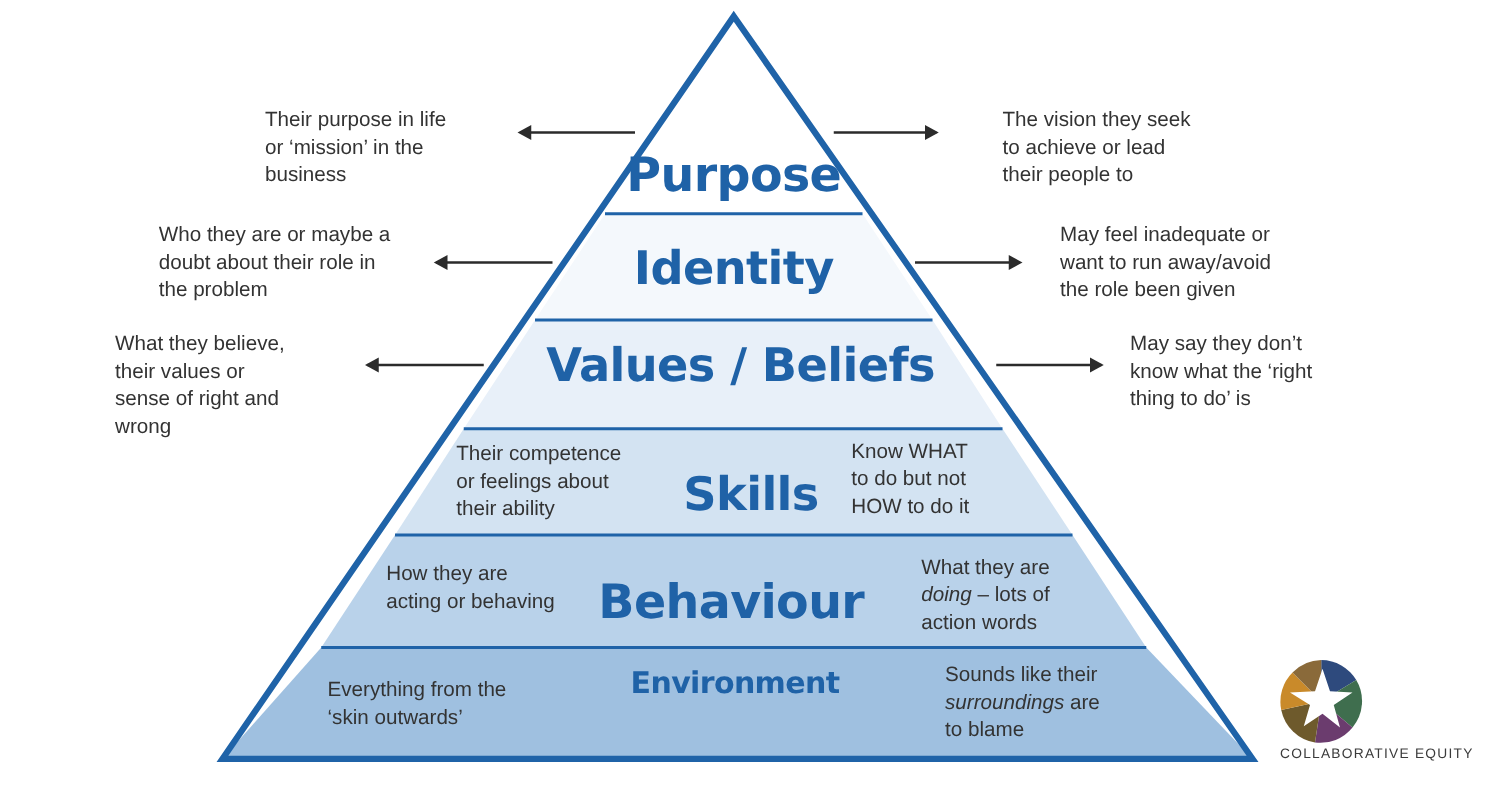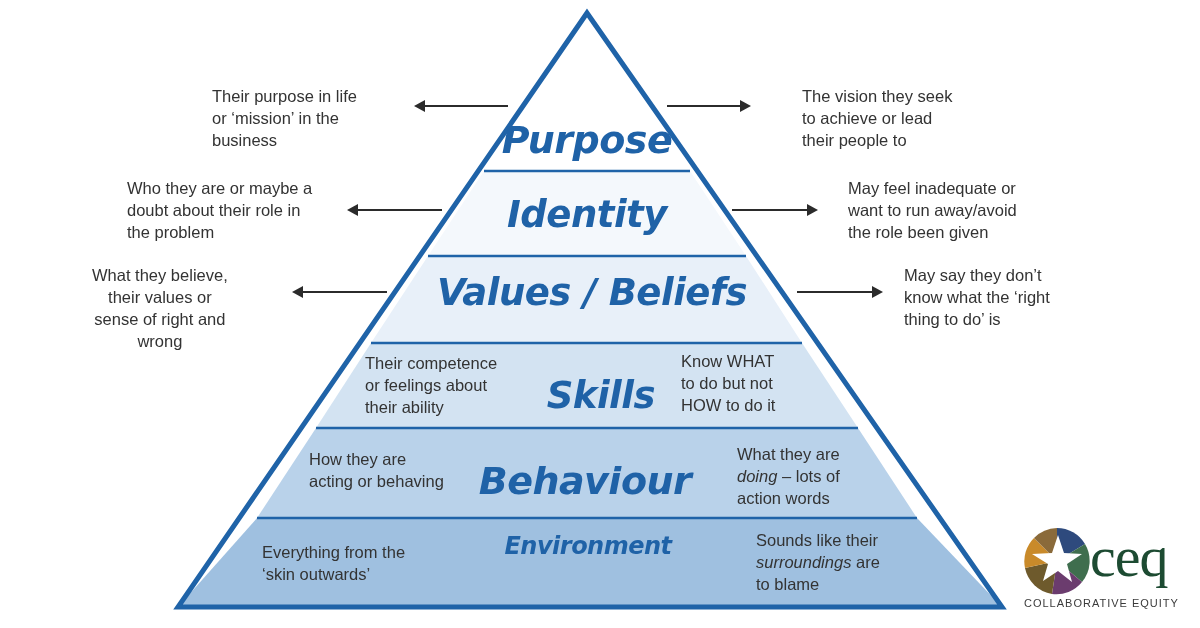--- a/index.html
+++ b/index.html
@@ -1,20 +1,20 @@
 <!DOCTYPE html>
 <html><head>
 <meta charset="utf-8">
 <style>
   html, body { margin:0; padding:0; background:#ffffff; }
   body { width:1200px; height:628px; position:relative; overflow:hidden; font-family:"Liberation Sans", sans-serif; }
   #pyramid { position:absolute; left:0; top:0; }
   .note { position:absolute; font-family:"Liberation Sans", sans-serif; font-size:16.5px; line-height:22px; color:#333333; white-space:pre-line; }
   .inner { position:absolute; font-family:"Liberation Sans", sans-serif; font-size:16.5px; line-height:22px; color:#333333; white-space:pre-line; }
-  .layer-label { position:absolute; font-family:"DejaVu Sans", sans-serif; font-weight:bold; color:#1f62a7; text-align:center; white-space:nowrap; letter-spacing:-0.5px;font-style:italic; }
+  .layer-label { position:absolute; font-family:"DejaVu Sans", sans-serif; font-weight:bold; color:#1f62a7; text-align:center; white-space:nowrap; letter-spacing:-0.5px; }
   .arrow { position:absolute; height:2px; background:#2b2b2b; }
   .arrow.left::before { content:""; position:absolute; left:-2px; top:-5px; border-right:11px solid #2b2b2b; border-top:6px solid transparent; border-bottom:6px solid transparent; }
   .arrow.right::after { content:""; position:absolute; right:-2px; top:-5px; border-left:11px solid #2b2b2b; border-top:6px solid transparent; border-bottom:6px solid transparent; }
   #logo { position:absolute; left:1020px; top:524px; width:170px; height:95px; }
   .logo-text { position:absolute; font-family:"Liberation Serif", serif; color:#1d4b32; font-size:58px; line-height:58px; left:70px; top:4px; letter-spacing:-1px; }
   .logo-sub { position:absolute; font-family:"Liberation Sans", sans-serif; color:#3b3b3b; font-size:11px; letter-spacing:1px; left:4px; top:73px; white-space:nowrap; }
 </style>
 </head>
 <body>
 
@@ -42,21 +42,21 @@
 <div class="layer-label" style="left:515px; top:374px; width:140px; font-size:37px;text-align:right;">Skills</div>
 <div class="layer-label" style="left:470px; top:459px; width:230px; font-size:38px;">Behaviour</div>
 <div class="layer-label" style="left:458px; top:532px; width:260px; font-size:24px;">Environment</div>
 
 <div class="note" style="left:212px; top:85px;">Their purpose in life
 or ‘mission’ in the
 business</div>
 <div class="note" style="left:127px; top:177px;">Who they are or maybe a
 doubt about their role in
 the problem</div>
-<div class="note" style="left:92px; top:264px;text-align:center;">What they believe,
+<div class="note" style="left:92px; top:264px;">What they believe,
 their values or
 sense of right and
 wrong</div>
 
 <div class="note" style="left:802px; top:85px;">The vision they seek
 to achieve or lead
 their people to</div>
 <div class="note" style="left:848px; top:177px;">May feel inadequate or
 want to run away/avoid
 the role been given</div>
@@ -91,15 +91,14 @@
 <div id="logo">
   <svg width="70" height="70" viewBox="0 0 70 70" style="position:absolute; left:2px; top:2px;">
     <path d="M35,35 L35,2 A33,33 0 0 1 63,18 Z" fill="#2e4a7d"></path>
     <path d="M35,35 L63,18 A33,33 0 0 1 60,56 Z" fill="#3f6e4e"></path>
     <path d="M35,35 L60,56 A33,33 0 0 1 30,68 Z" fill="#6b3c6e"></path>
     <path d="M35,35 L30,68 A33,33 0 0 1 3,42 Z" fill="#6e5a2c"></path>
     <path d="M35,35 L3,42 A33,33 0 0 1 12,12 Z" fill="#c98a2a"></path>
     <path d="M35,35 L12,12 A33,33 0 0 1 35,2 Z" fill="#8a6a3a"></path>
     <polygon points="36,9 42,27 60,28 45,38 50,56 36,45 21,55 26,38 10,28 30,27" fill="#ffffff"></polygon>
   </svg>
-  <div class="logo-text">ceq</div>
   <div class="logo-sub">COLLABORATIVE EQUITY</div>
 </div>
 
 </body></html>

